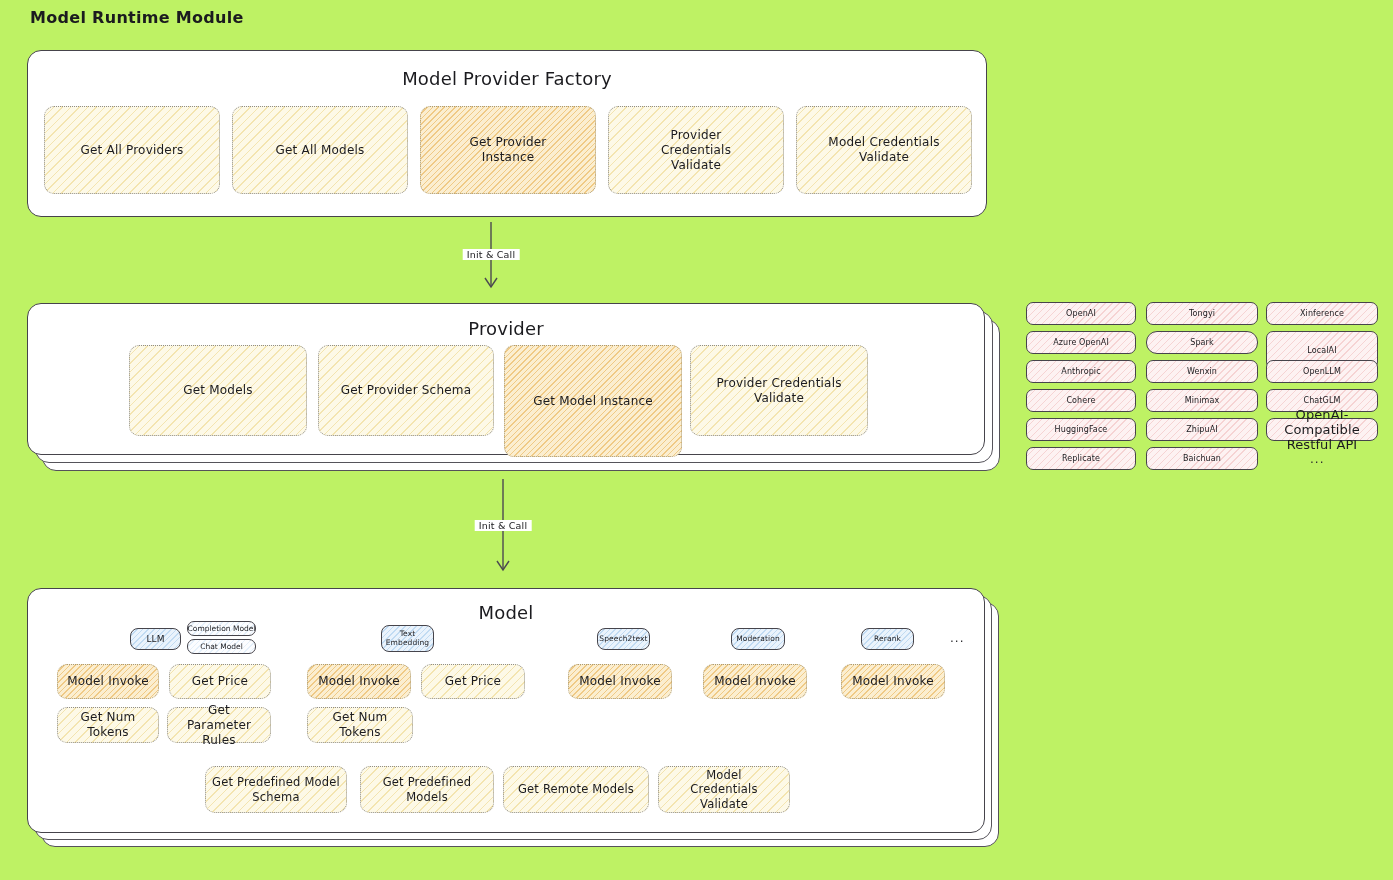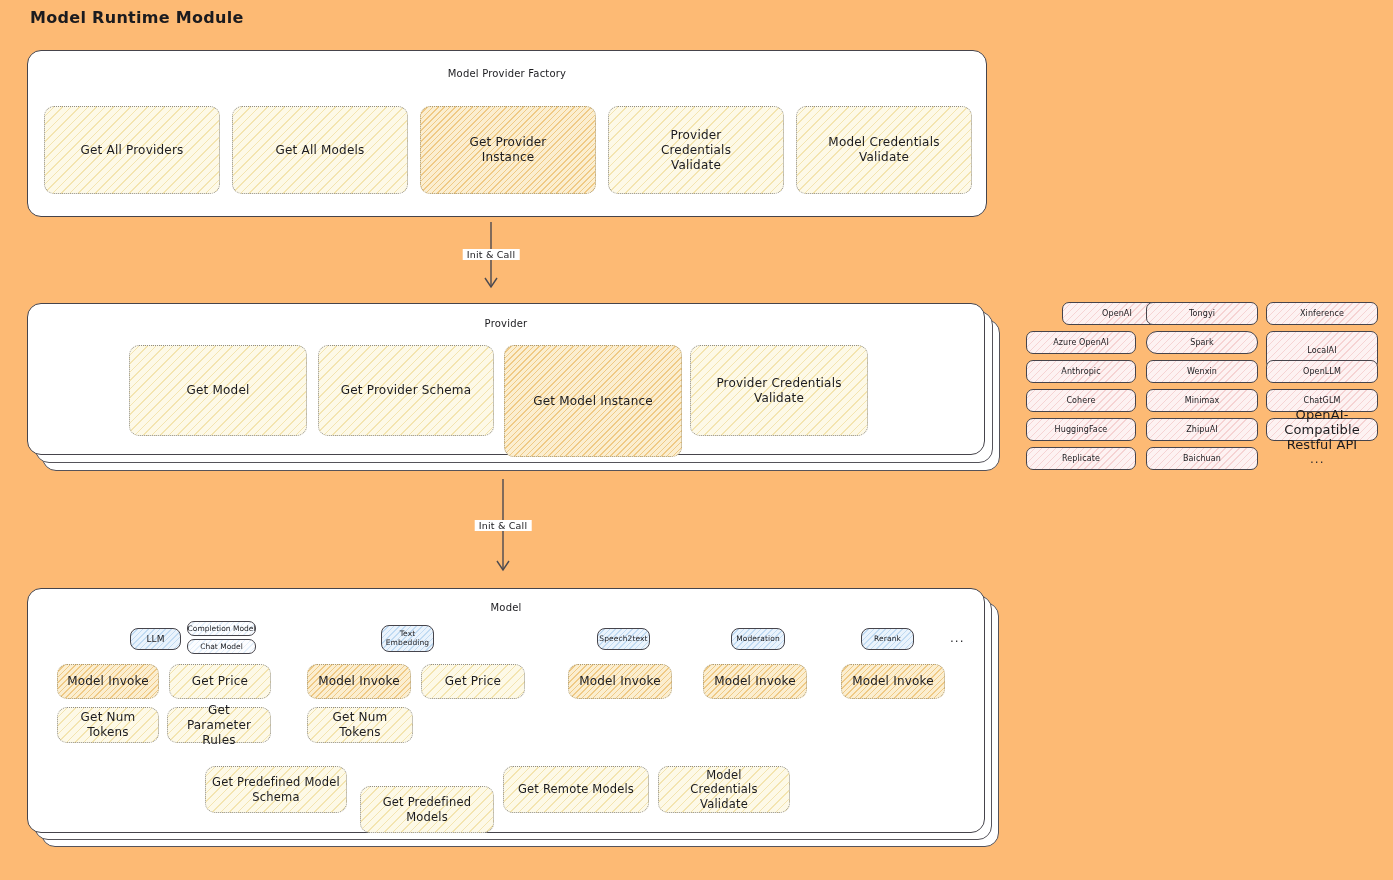--- a/index.html
+++ b/index.html
@@ -1,23 +1,23 @@
 <!DOCTYPE html>
 <html><head>
 <meta charset="utf-8">
 <style>
   * { box-sizing: border-box; margin: 0; padding: 0; }
   body { background: #ffffff; font-family: "DejaVu Sans", sans-serif; color: #1b1b1f; }
-  #canvas { position: relative; width: 1393px; height: 880px; background: #fdba74; overflow: hidden; }
+  #canvas { position: relative; width: 1393px; height: 880px; background: #bef264; overflow: hidden; }
 
   .page-title { position: absolute; font-size: 16px; font-weight: 600; letter-spacing: .3px; }
 
   .box { position: absolute; background: #fff; border: 1.5px solid #46444b; border-radius: 14px; }
   .box-shadow { position: absolute; background: #fff; border: 1.4px solid #55535a; border-radius: 14px; }
-  .box-title { position: absolute; width: 100%; text-align: center; font-size: 10px; letter-spacing: .2px; }
+  .box-title { position: absolute; width: 100%; text-align: center; font-size: 18px; letter-spacing: .2px; }
 
   .btn { position: absolute; display: flex; align-items: center; justify-content: center;
          text-align: center; font-size: 12px; line-height: 1.25; letter-spacing: .2px;
          border: 1.5px dotted #8f8d88; border-radius: 10px;
          background: repeating-linear-gradient(135deg, rgba(236,212,130,.55) 0 1px, transparent 1px 6px), #fdf9e7; }
   .btn.hl { background: repeating-linear-gradient(135deg, rgba(233,182,92,.65) 0 1px, transparent 1px 4px), #fbeed0;
             border-color: #a99a76; }
   .btn.pad-lg { padding: 0 28px; }
   .btn.pad-md { padding: 0 12px; }
   .btn.pad-sm { padding: 0 6px; }
@@ -74,34 +74,34 @@
     <line x1="8" y1="1" x2="8" y2="66" stroke="#4c4a50" stroke-width="1.4"></line>
     <polyline points="2,57 8,66 14,57" fill="none" stroke="#4c4a50" stroke-width="1.4"></polyline>
   </svg>
   <span class="arrow-label" style="left:491px; top:249px;">Init &amp; Call</span>
 
   <div class="box-shadow" style="left:42px; top:319px; width:958px; height:152px;"></div>
   <div class="box-shadow" style="left:35px; top:311px; width:958px; height:152px;"></div>
   <div class="box" style="left:27px; top:303px; width:958px; height:152px;">
     <div class="box-title" style="top:14px;text-align:center;">Provider</div>
     <div class="btn pad-md" style="left:101px; top:41px; width:178px; height:91px;">
-      <span>Get Model</span>
+      <span>Get Models</span>
     </div>
     <div class="btn pad-md" style="left:290px; top:41px; width:176px; height:91px;">
       <span>Get Provider Schema</span>
     </div>
     <div class="btn hl pad-md" style="left:476px; top:41px; width:178px; height:112px;">
       <span>Get Model Instance</span>
     </div>
     <div class="btn pad-md" style="left:662px; top:41px; width:178px; height:91px;">
       <span>Provider Credentials Validate</span>
     </div>
   </div>
 
-  <div class="chip-pink" style="left:1026px; top:302px; width:110px; height:23px;margin-left:36px;">
+  <div class="chip-pink" style="left:1026px; top:302px; width:110px; height:23px;">
       <span>OpenAI</span>
     </div>
   <div class="chip-pink" style="left:1146px; top:302px; width:112px; height:23px;">
       <span>Tongyi</span>
     </div>
   <div class="chip-pink" style="left:1266px; top:302px; width:112px; height:23px;">
       <span>Xinference</span>
     </div>
 
   <div class="chip-pink" style="left:1026px; top:331px; width:110px; height:23px;">
@@ -214,21 +214,21 @@
     <div class="btn pad-sm" style="left:139px; top:118px; width:104px; height:36px; padding:0 14px;">
         <span>Get Parameter Rules</span>
       </div>
     <div class="btn pad-sm" style="left:279px; top:118px; width:106px; height:36px;">
         <span>Get Num Tokens</span>
       </div>
 
     <div class="btn small" style="left:177px; top:177px; width:142px; height:47px;align-items:center;">
         <span>Get Predefined Model Schema</span>
       </div>
-    <div class="btn small" style="left:332px; top:177px; width:134px; height:47px; padding:0 14px;margin-top:20px;">
+    <div class="btn small" style="left:332px; top:177px; width:134px; height:47px; padding:0 14px;">
         <span>Get Predefined Models</span>
       </div>
     <div class="btn small" style="left:475px; top:177px; width:146px; height:47px;">
         <span>Get Remote Models</span>
       </div>
     <div class="btn small" style="left:630px; top:177px; width:132px; height:47px; padding:0 14px;">
         <span>Model Credentials Validate</span>
       </div>
   </div>
 

